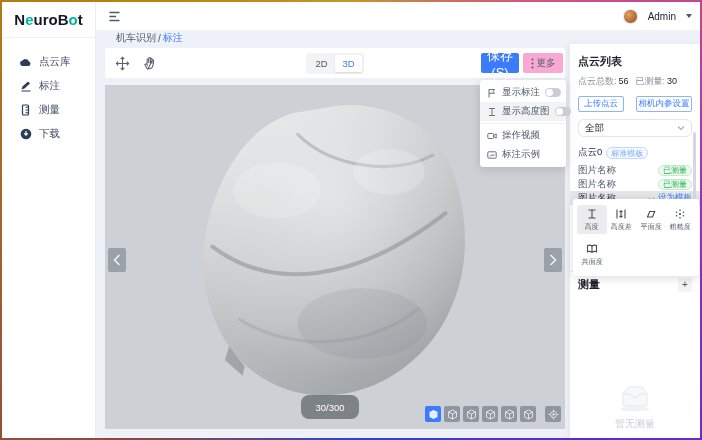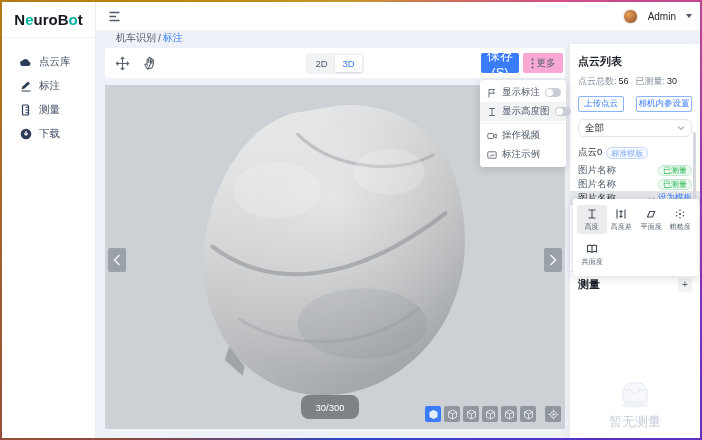--- a/index.html
+++ b/index.html
@@ -86,21 +86,21 @@
   .row-actions { display:flex; align-items:flex-end; gap:3px; }
   .row-actions svg { width:7px; height:7px; color:#8a919f; cursor:pointer; }
   .action-link { color:#3a7cfb; font-size:8.5px; white-space:nowrap; cursor:pointer; }
   .scroll-thumb { position:absolute; right:4px; top:88px; width:3px; height:74px; background:#d4d8de; border-radius:2px; }
   .panel-divider { position:absolute; left:0; right:0; top:227px; height:1px; background:#eef0f3; }
   .measure-head { position:absolute; left:8px; right:8px; top:233px; display:flex; justify-content:space-between; align-items:center; }
   .measure-title { font-size:11px; font-weight:bold; }
   .add-btn { width:14px; height:14px; background:#f2f3f5; border-radius:2px; color:#4e5969; display:flex; align-items:center; justify-content:center; font-size:10px; cursor:pointer; }
   .empty { position:absolute; left:0; right:0; bottom:7px; display:flex; flex-direction:column; align-items:center; gap:4px; }
   .empty svg { width:38px; height:32px; }
-  .empty-text { font-size:13px; color:#c6cdd9; }
+  .empty-text { font-size:10px; color:#c6cdd9; }
 
   
   .tools-pop { position:absolute; left:571px; top:197px; width:126px; background:#fff; border-radius:3px; box-shadow:0 2px 10px rgba(0,0,0,.14); z-index:7; padding:6px 4px 7px; }
   .tools-grid { display:flex; flex-wrap:wrap; row-gap:6px; }
   .tool { width:29.5px; display:flex; flex-direction:column; align-items:center; gap:2px; padding:3px 0 2px; border-radius:2px; cursor:pointer; }
   .tool svg { width:12px; height:12px; color:#414b58; }
   .tool-label { font-size:7.5px; color:#555f6d; white-space:nowrap; transform:scale(.95); }
   .tool.active { background:#ececee; }
 </style>
 </head>

